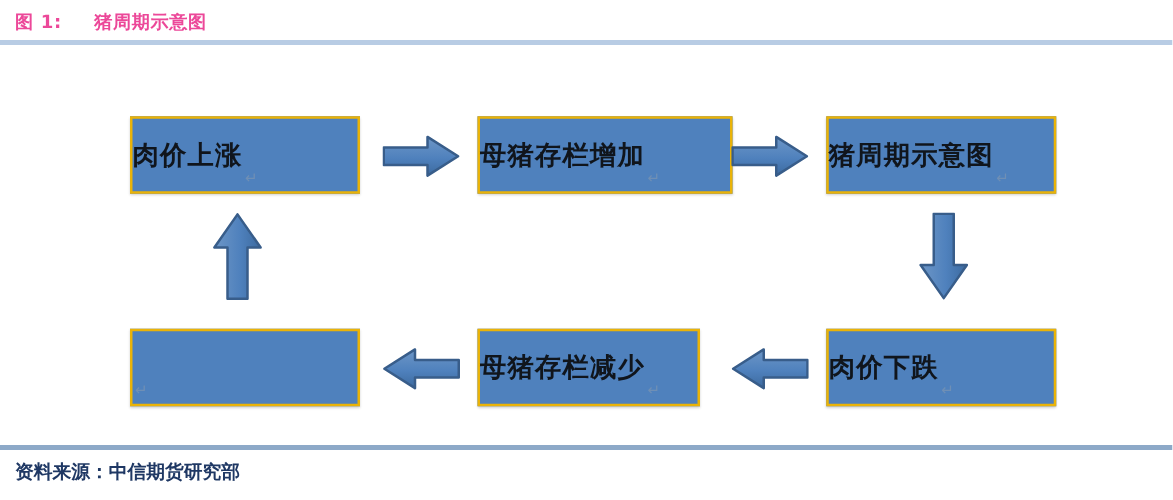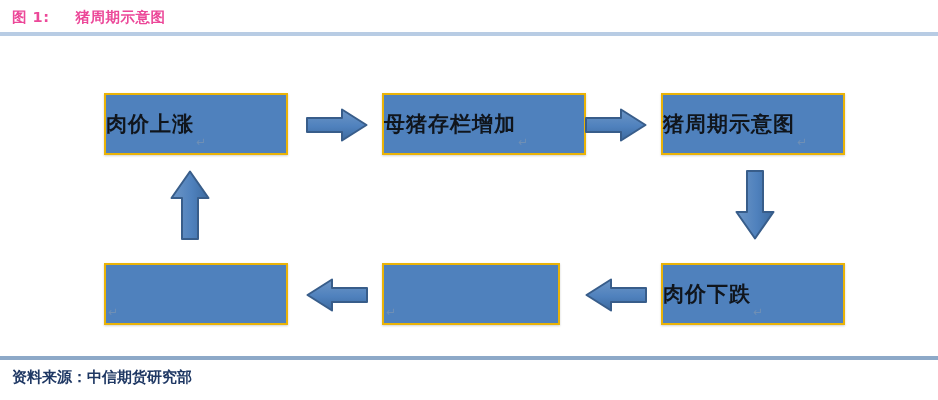--- a/index.html
+++ b/index.html
@@ -146,20 +146,21 @@
   <div class="node" id="node-supply-up">
     <span>猪周期示意图</span>
       <span class="pilcrow">↵</span>
   </div>
 
   <div class="node" id="node-supply-down">
       <span class="pilcrow">↵</span>
   </div>
 
   <div class="node" id="node-sow-down">
+    <span>母猪存栏减少</span>
       <span class="pilcrow">↵</span>
   </div>
 
   <div class="node" id="node-price-down">
     <span>肉价下跌</span>
       <span class="pilcrow">↵</span>
   </div>
 
   <div class="arrow" id="arrow-right-1">
     <svg viewBox="0 0 62 34" width="62" height="34" aria-hidden="true">

